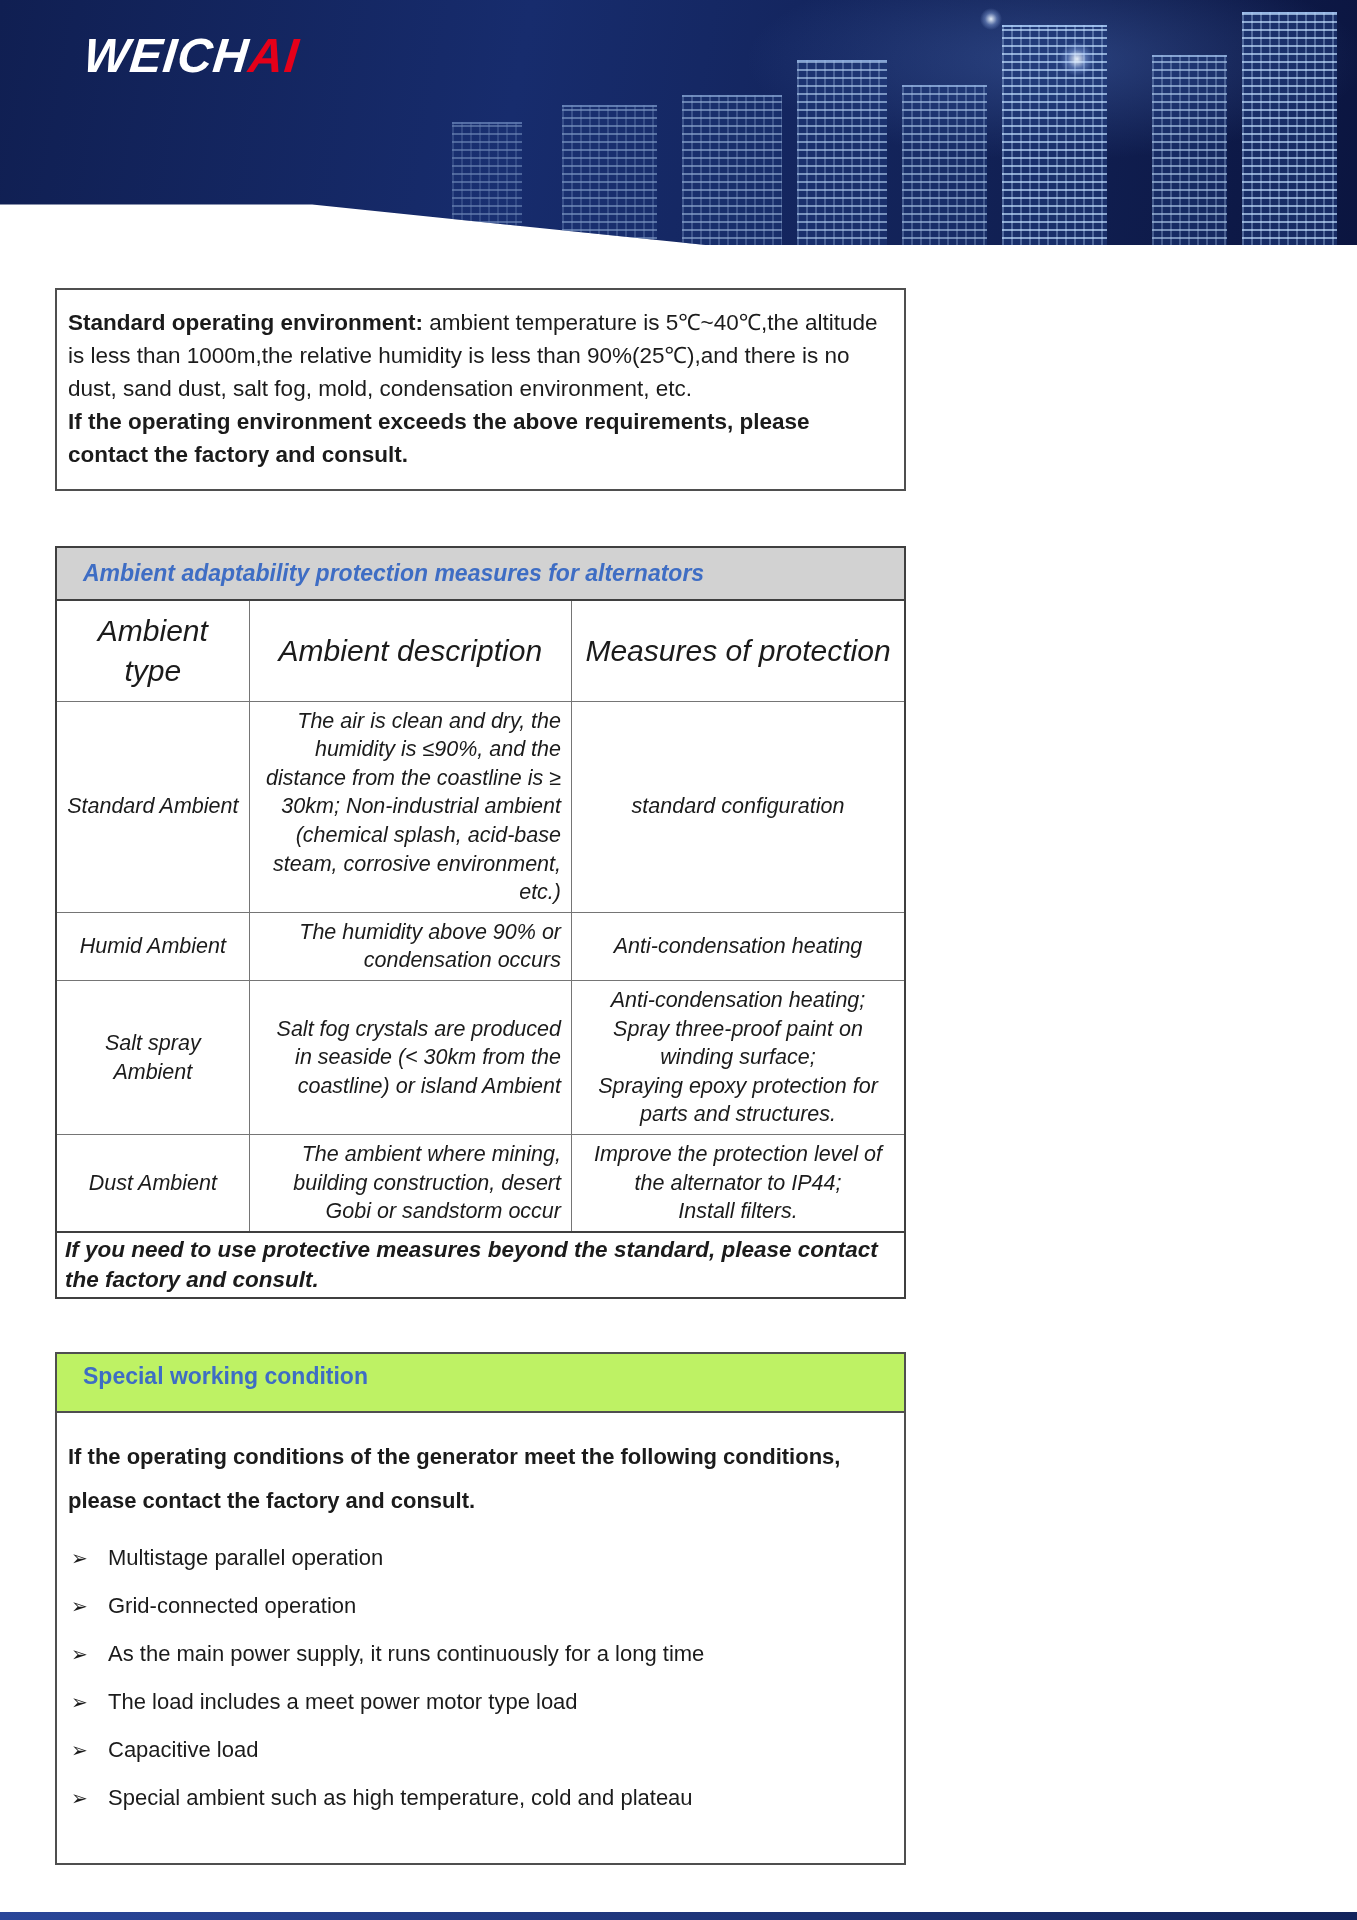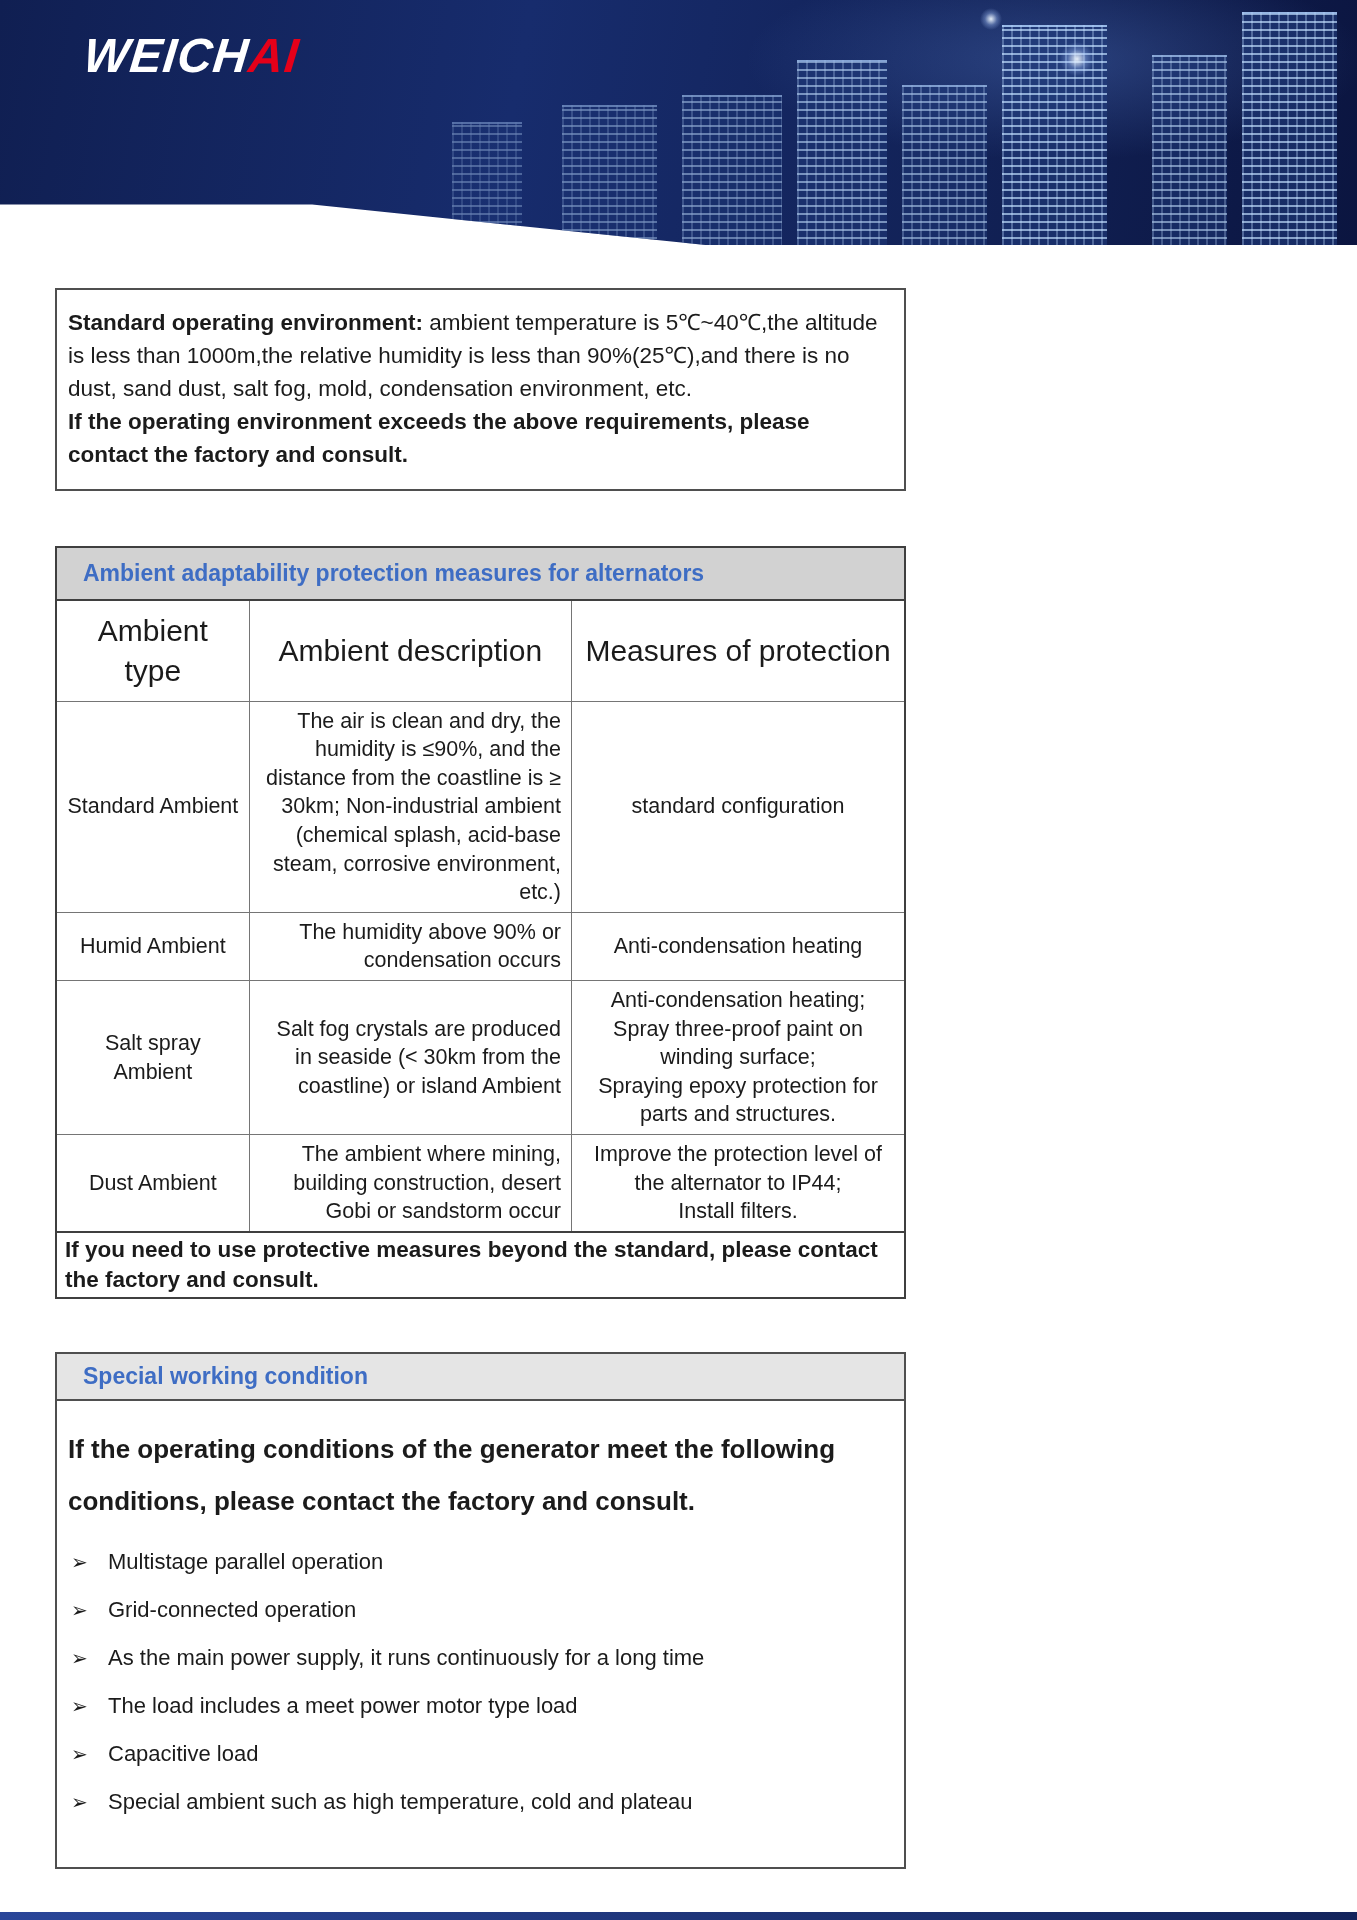--- a/index.html
+++ b/index.html
@@ -67,20 +67,21 @@
     width:100%;
     border-collapse:collapse;
     border:2.5px solid #3f3f3f;
     font-size:21.5px;
   }
   table.ambient td, table.ambient th{
     border:1.6px solid #757575;
     padding:5px 10px;
     vertical-align:middle;
     line-height:1.33;
+    font-style:italic;
   }
   tr.title-row td{
     background:#d2d2d2;
     color:#3e6dc4;
     font-weight:bold;
     font-size:23px;
     padding:10px 10px 10px 26px;
     border-bottom:2px solid #3f3f3f;
   }
   table.ambient th{
@@ -99,32 +100,32 @@
     padding:2px 8px;
     border-top:2px solid #3f3f3f;
   }
 
   
   .special{
     margin-top:53px;
     border:2px solid #4f4f4f;
   }
   .sec-title{
-    background:#e5e5e5;
+    background:#bef264;
     color:#3e6dc4;
     font-weight:bold;
     font-size:23px;
-    padding:9px 10px 9px 26px;
+    padding:9px 10px 21px 26px;
     border-bottom:2px solid #4f4f4f;
   }
   .sec-body{padding:22px 20px 30px 11px;}
   .sec-intro{
     margin:0;
     font-weight:bold;
-    font-size:26px;
+    font-size:22px;
     line-height:2.0;
   }
   ul.cond-list{list-style:none;margin:14px 0 0 0;padding:0;}
   ul.cond-list li{
     margin:22px 0;
     font-size:22px;
     display:flex;
     align-items:baseline;
   }
   .bullet{width:37px;flex:0 0 37px;padding-left:3px;font-size:20px;}

